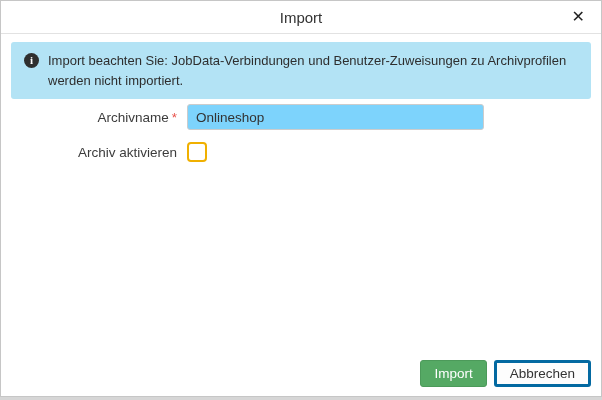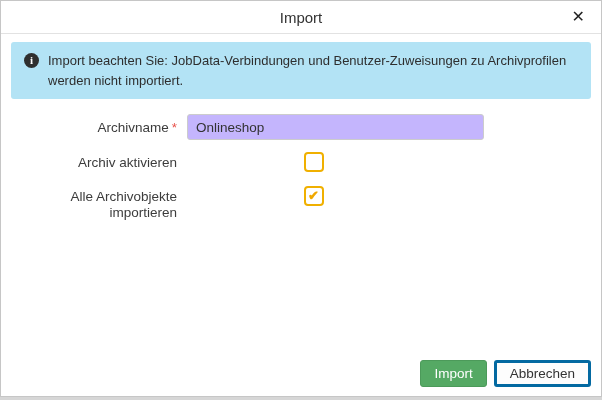--- a/index.html
+++ b/index.html
@@ -42,37 +42,37 @@
   }
   .info-icon {
     position: absolute; left: 13px; top: 11px;
     width: 15px; height: 15px;
     background: #2f2f2f; border-radius: 50%;
     color: #ffffff; font-size: 11px; font-weight: bold;
     display: flex; align-items: center; justify-content: center;
     font-family: "Liberation Serif", serif;
   }
   
-  .form { margin-top: 15px; }
+  .form { margin-top: 5px; }
   .row { display: flex; margin-bottom: 12px; }
-  .row-check { margin-bottom: 10px; justify-content: space-between; }
+  .row-check { margin-bottom: 10px; }
   .label-col {
     width: 186px; text-align: right; padding-right: 10px;
     font-size: 13.5px; color: #3c3c3c; line-height: 1.2;
     padding-top: 6px;
   }
   .row-check .label-col { padding-top: 3px; }
   .req { color: #e8514a; margin-left: 3px; }
   .control-col { width: 297px; }
   .text-input {
     width: 100%; height: 26px;
     border: 1px solid #cccccc; border-radius: 3px;
     padding: 0 8px; font-size: 13.5px; color: #333;
     font-family: "Liberation Sans", sans-serif;
-    outline: none; background: #c4b5fd;
+    outline: none; background: #7dd3fc;
   }
   .checkbox {
     display: inline-block; width: 20px; height: 20px;
     border: 2px solid #f0b000; border-radius: 4px;
     background: #fff; cursor: pointer; position: relative;
   }
   .checkbox.checked::after {
     content: "\2714";
     position: absolute; left: 2px; top: 0px;
     font-size: 13px; font-weight: bold; color: #f0a800;
@@ -130,28 +130,20 @@
 
     <div class="row row-check">
       <div class="label-col">
         <span>Archiv aktivieren</span>
       </div>
       <div class="control-col">
         <span class="checkbox"></span>
       </div>
     </div>
 
-    <div class="row row-check">
-      <div class="label-col">
-        <span>Alle Archivobjekte importieren</span>
-      </div>
-      <div class="control-col">
-        <span class="checkbox checked"></span>
-      </div>
-    </div>
 
 
   </div>
 
   <div class="footer">
     <button class="btn btn-primary">Import</button>
     <button class="btn btn-default">Abbrechen</button>
   </div>
 
 </div>

